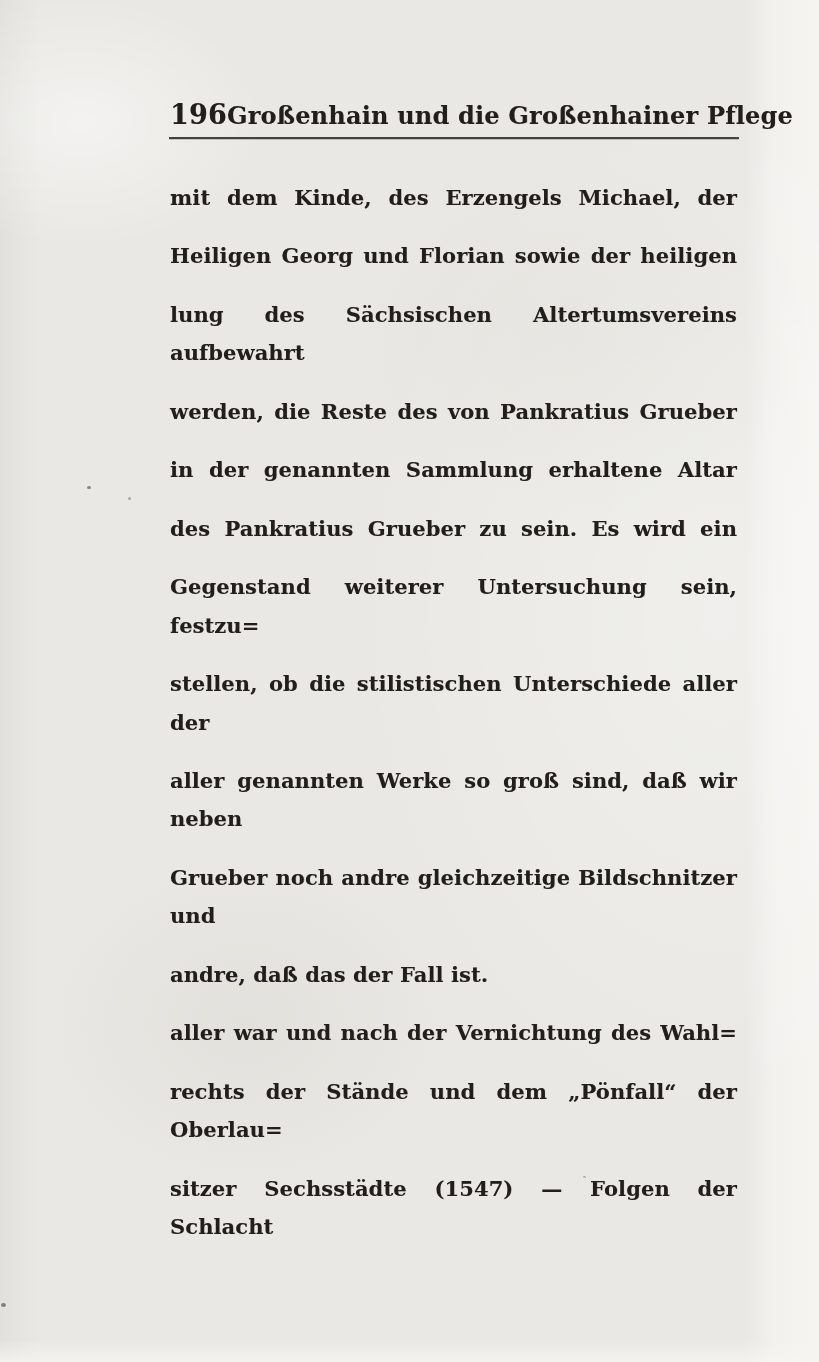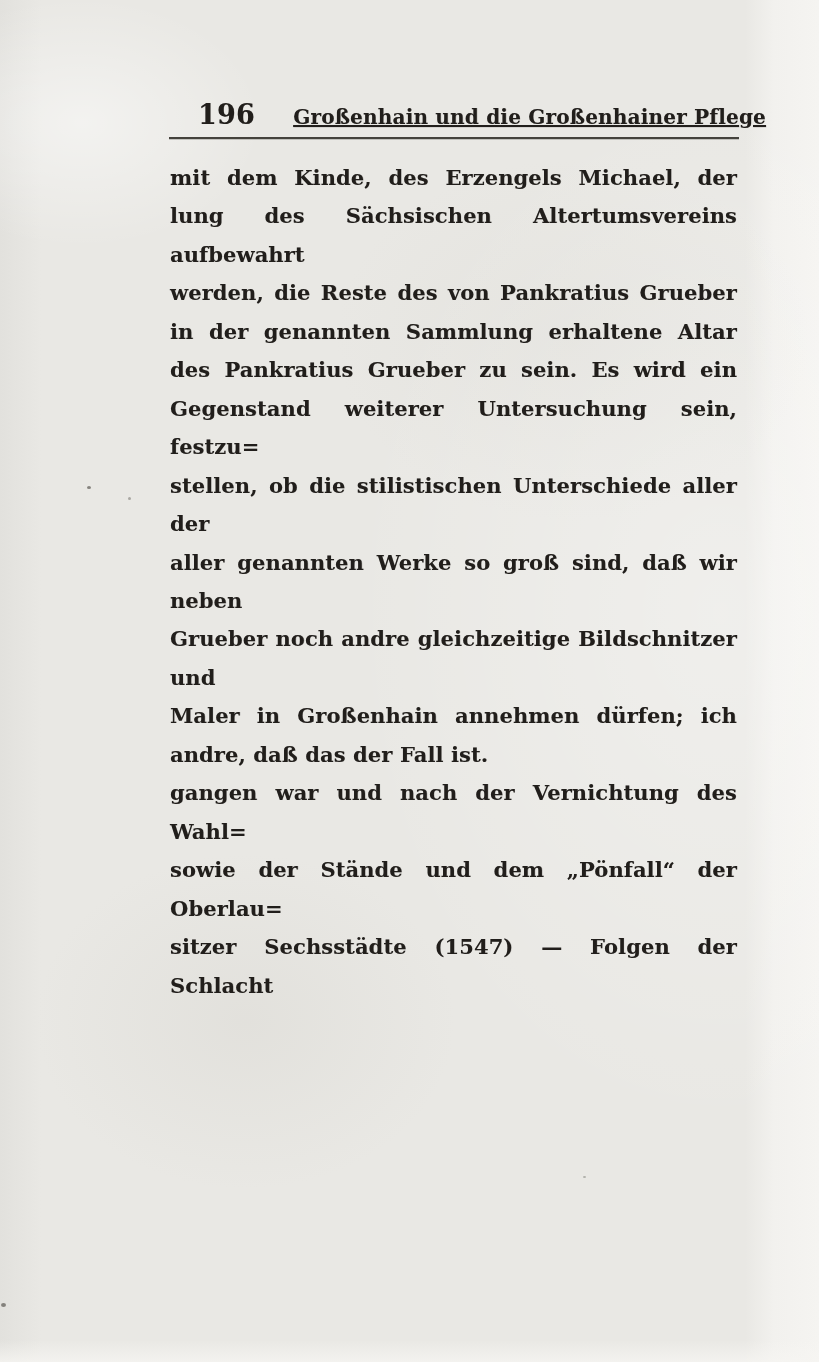--- a/index.html
+++ b/index.html
@@ -35,32 +35,30 @@
   .running-header {
     position: absolute;
     left: 170px;
     top: 99px;
     width: 568px;
     display: flex;
     align-items: baseline;
     font-weight: bold;
     letter-spacing: 0.2px;
     text-shadow: 0.3px 0.3px 0.5px rgba(33,30,27,0.35);
-    margin-left: 28px;
   }
   .running-header .page-number {
     font-size: 27px;
     flex: 0 0 auto;
   }
   .running-header .header-title {
     flex: 1 1 auto;
-    text-align: right;
-    font-size: 20px;
+    text-align: left;
+    font-size: 24px;
     white-space: nowrap;
-    text-decoration: underline;
   }
   .header-rule {
     position: absolute;
     left: 169px;
     top: 137px;
     width: 570px;
     height: 2px;
     background: #44423c;
     box-shadow: 0 1px 0 rgba(68,66,60,0.25);
   }
@@ -72,20 +70,21 @@
     font-size: 21px;
     font-weight: bold;
     line-height: 38.45px;
     letter-spacing: 0.1px;
     text-shadow: 0.3px 0.3px 0.5px rgba(33,30,27,0.3);
   }
   .body-text .line {
     text-align: justify;
     text-align-last: justify;
     white-space: normal;
+    margin-top: 20px;
   }
   .body-text .line.first-of-paragraph-indented {
     text-indent: 38px;
   }
   .body-text .line.no-justify {
     text-align: left;
     text-align-last: left;
   }
   .scan-speck {
     position: absolute;
@@ -105,32 +104,32 @@
 
   <div class="running-header">
     <span class="page-number">196</span>
     <span class="header-title">Großenhain und die Großenhainer Pflege</span>
   </div>
 
   <div class="header-rule"></div>
 
   <div class="body-text">
       <div class="line">mit dem Kinde, des Erzengels Michael, der</div>
+      <div class="line">Heiligen Georg und Florian sowie der heiligen</div>
       <div class="line">lung des Sächsischen Altertumsvereins aufbewahrt</div>
       <div class="line">werden, die Reste des von Pankratius Grueber</div>
       <div class="line">in der genannten Sammlung erhaltene Altar</div>
       <div class="line">des Pankratius Grueber zu sein. Es wird ein</div>
       <div class="line">Gegenstand weiterer Untersuchung sein, festzu=</div>
       <div class="line">stellen, ob die stilistischen Unterschiede aller der</div>
       <div class="line">aller genannten Werke so groß sind, daß wir neben</div>
       <div class="line">Grueber noch andre gleichzeitige Bildschnitzer und</div>
-      <div class="line">Maler in Großenhain annehmen dürfen; ich</div>
       <div class="line no-justify">andre, daß das der Fall ist.</div>
-      <div class="line">gangen war und nach der Vernichtung des Wahl=</div>
-      <div class="line">sowie der Stände und dem „Pönfall“ der Oberlau=</div>
+      <div class="line">aller war und nach der Vernichtung des Wahl=</div>
+      <div class="line">rechts der Stände und dem „Pönfall“ der Oberlau=</div>
       <div class="line">sitzer Sechsstädte (1547) — Folgen der Schlacht</div>
     </div>
 
   <div class="scan-speck speck-a"></div>
   <div class="scan-speck speck-b"></div>
   <div class="scan-speck speck-c"></div>
   <div class="scan-speck speck-d"></div>
 
 </div>
 

